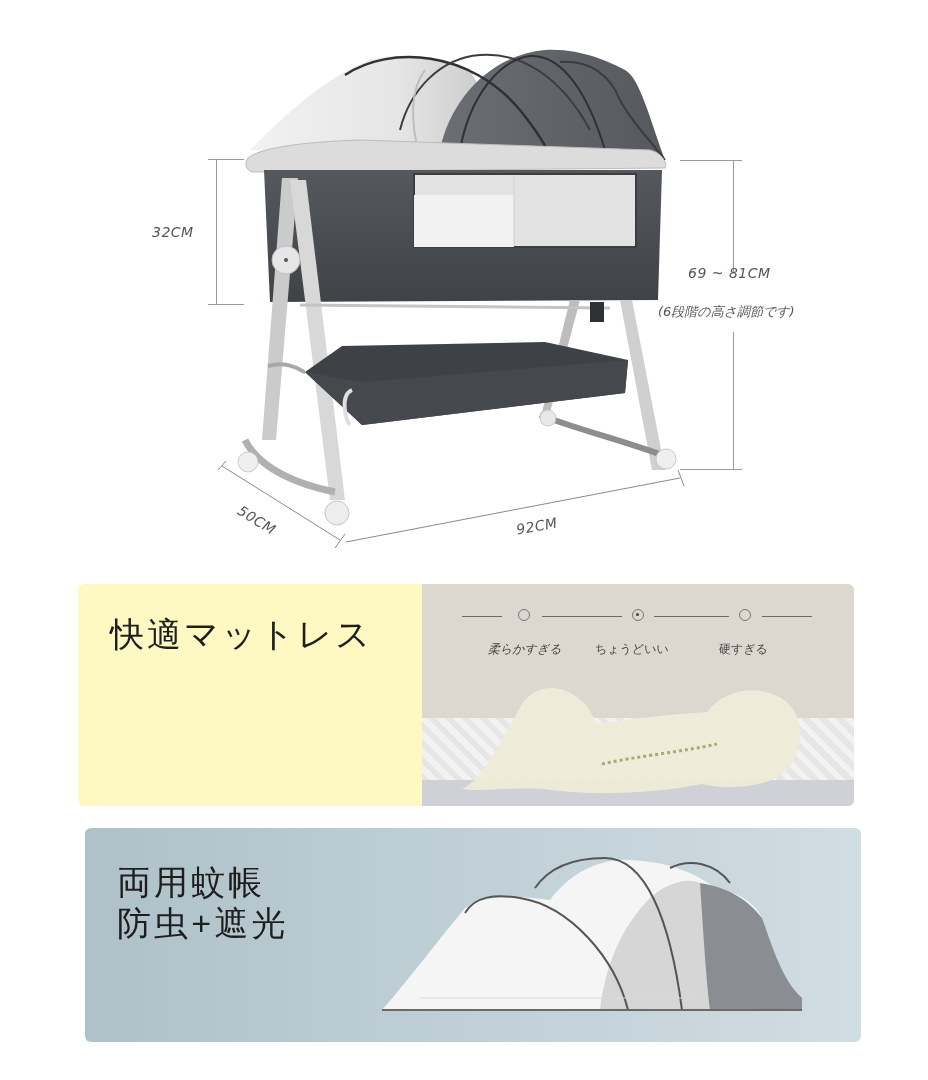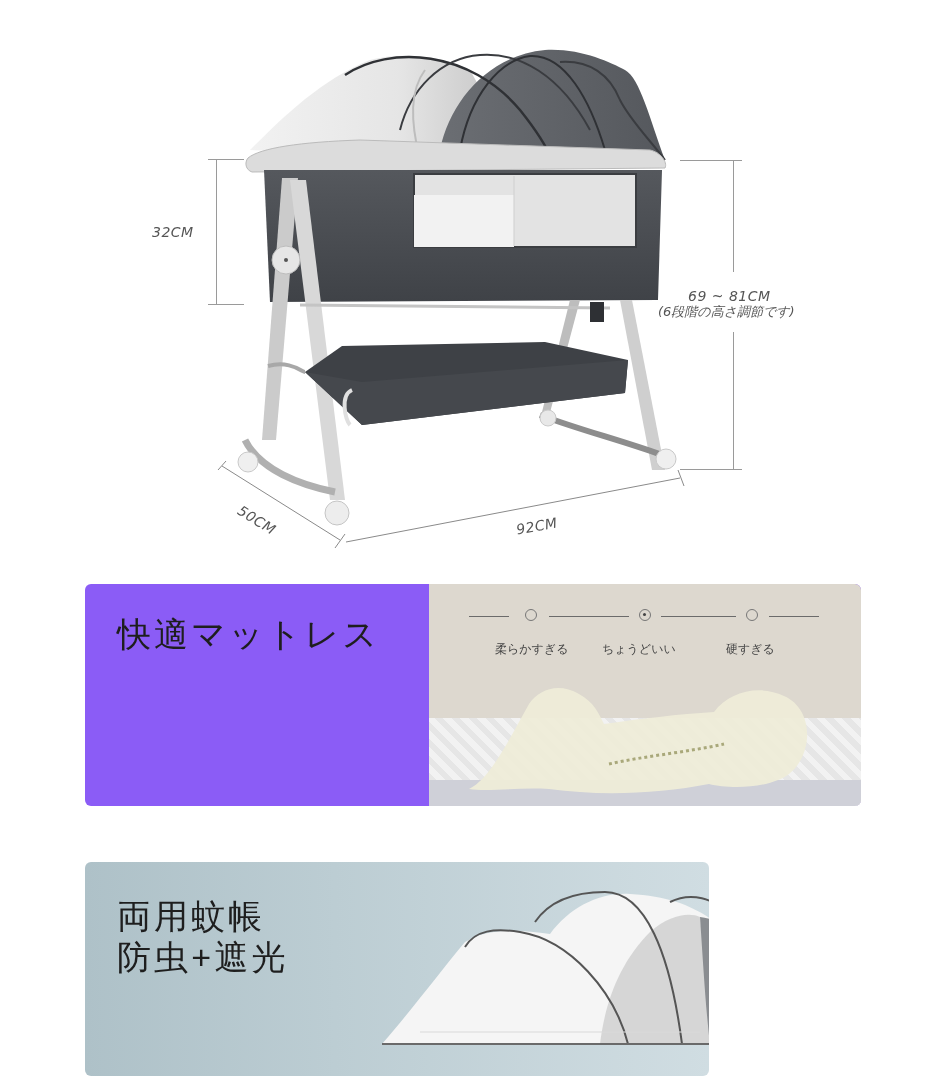--- a/index.html
+++ b/index.html
@@ -8,22 +8,22 @@
     font-family: "DejaVu Sans", "Liberation Sans", sans-serif; color: #333;
   }
   .abs { position: absolute; }
   
   .dim-label { position: absolute; color: #555; font-size: 14px; letter-spacing: 0.5px; white-space: nowrap; }
   .dim-sub { position: absolute; color: #555; font-size: 13px; white-space: nowrap; }
   .vline { position: absolute; width: 1px; background: #9a9a9a; }
   .hline { position: absolute; height: 1px; background: #9a9a9a; }
   
   .panel { position: absolute; border-radius: 6px; overflow: hidden; }
-  .panel-mattress { left: 85px; top: 584px; width: 776px; height: 222px; background: #8b5cf6; }
-  .panel-net { left: 85px; top: 862px; width: 624px; height: 214px;
+  .panel-mattress { left: 78px; top: 584px; width: 776px; height: 222px; background: #fef9c3; }
+  .panel-net { left: 85px; top: 828px; width: 776px; height: 214px;
     background: linear-gradient(90deg, #aec1c8 0%, #bccdd3 40%, #d0dde2 100%); }
   .panel-title { position: absolute; font-size: 34px; color: #1e1e1e; letter-spacing: 3px; line-height: 1.3; font-weight: normal; }
   .mat-visual { position: absolute; left: 344px; top: 0; width: 432px; height: 222px; background: #ddd8cf; }
   .mat-bed { position: absolute; left: 0; bottom: 0; width: 100%; height: 88px;
     background: repeating-linear-gradient(45deg, #f2f2f2 0 6px, #e6e6e6 6px 12px); }
   .mat-base { position: absolute; left: 0; bottom: 0; width: 100%; height: 26px; background: #cfd0d8; }
   .scale-row { position: absolute; top: 22px; left: 40px; width: 356px; height: 20px; }
   .scale-line { position: absolute; top: 10px; height: 1px; background: #6b6b6b; }
   .scale-dot { position: absolute; top: 3px; width: 12px; height: 12px; border: 1.5px solid #777; border-radius: 50%; background: #ddd8cf; box-sizing: border-box; }
   .scale-dot.active::after { content: ""; position: absolute; left: 3px; top: 3px; width: 3px; height: 3px; border-radius: 50%; background: #444; }
@@ -96,21 +96,21 @@
 
   <div class="hline" style="left:208px;top:159px;width:36px;"></div>
   <div class="vline" style="left:216px;top:159px;height:145px;"></div>
   <div class="hline" style="left:208px;top:304px;width:36px;"></div>
   <div class="dim-label" style="left:152px;top:224px;">32CM</div>
 
   <div class="hline" style="left:680px;top:160px;width:62px;"></div>
   <div class="vline" style="left:733px;top:160px;height:112px;"></div>
   <div class="vline" style="left:733px;top:332px;height:137px;"></div>
   <div class="hline" style="left:680px;top:469px;width:62px;"></div>
-  <div class="dim-label" style="left:688px;top:288px;">69 ~ 81CM</div>
+  <div class="dim-label" style="left:688px;top:265px;">69 ~ 81CM</div>
   <div class="dim-sub" style="left:658px;top:303px;">(6段階の高さ調節です)</div>
 
   <svg class="abs" style="left:0;top:0" width="928" height="570">
     <line x1="222" y1="466" x2="340" y2="540" stroke="#8a8a8a" stroke-width="1"></line>
     <line x1="218" y1="470" x2="226" y2="461" stroke="#8a8a8a" stroke-width="1"></line>
     <line x1="335" y1="548" x2="345" y2="534" stroke="#8a8a8a" stroke-width="1"></line>
     <line x1="346" y1="542" x2="680" y2="478" stroke="#8a8a8a" stroke-width="1"></line>
     <line x1="678" y1="470" x2="684" y2="486" stroke="#8a8a8a" stroke-width="1"></line>
   </svg>
   <div class="dim-label" style="left:236px;top:512px;transform:rotate(32deg);">50CM</div>
@@ -123,21 +123,21 @@
   <div class="mat-visual">
     <div class="scale-row">
       <div class="scale-line" style="left:0;width:40px;"></div>
       <div class="scale-dot" style="left:56px;"></div>
       <div class="scale-line" style="left:80px;width:80px;"></div>
       <div class="scale-dot active" style="left:170px;"></div>
       <div class="scale-line" style="left:192px;width:75px;"></div>
       <div class="scale-dot" style="left:277px;"></div>
       <div class="scale-line" style="left:300px;width:50px;"></div>
     </div>
-    <div class="scale-label" style="left:66px;">柔らかすぎる</div>
+    <div class="scale-label" style="left:66px;font-style:italic;">柔らかすぎる</div>
     <div class="scale-label" style="left:173px;text-align:center;">ちょうどいい</div>
     <div class="scale-label" style="left:297px;">硬すぎる</div>
 
     <div class="mat-bed"></div>
     <div class="mat-base"></div>
 
     <svg class="abs" style="left:0;top:0" width="432" height="222">
       <path d="M40,205 C60,195 75,165 100,120 C110,105 130,98 150,110 C165,118 170,130 175,140 C210,135 250,130 285,128 C300,108 330,100 355,112 C385,125 385,170 360,190 C340,205 300,205 280,200 C230,210 170,212 120,205 C90,203 60,208 40,205 Z" fill="#eeecd8" opacity="0.95"></path>
       <path d="M180,180 C215,172 260,168 295,160" fill="none" stroke="#a9a87a" stroke-width="3" stroke-dasharray="3 3"></path>
     </svg>

